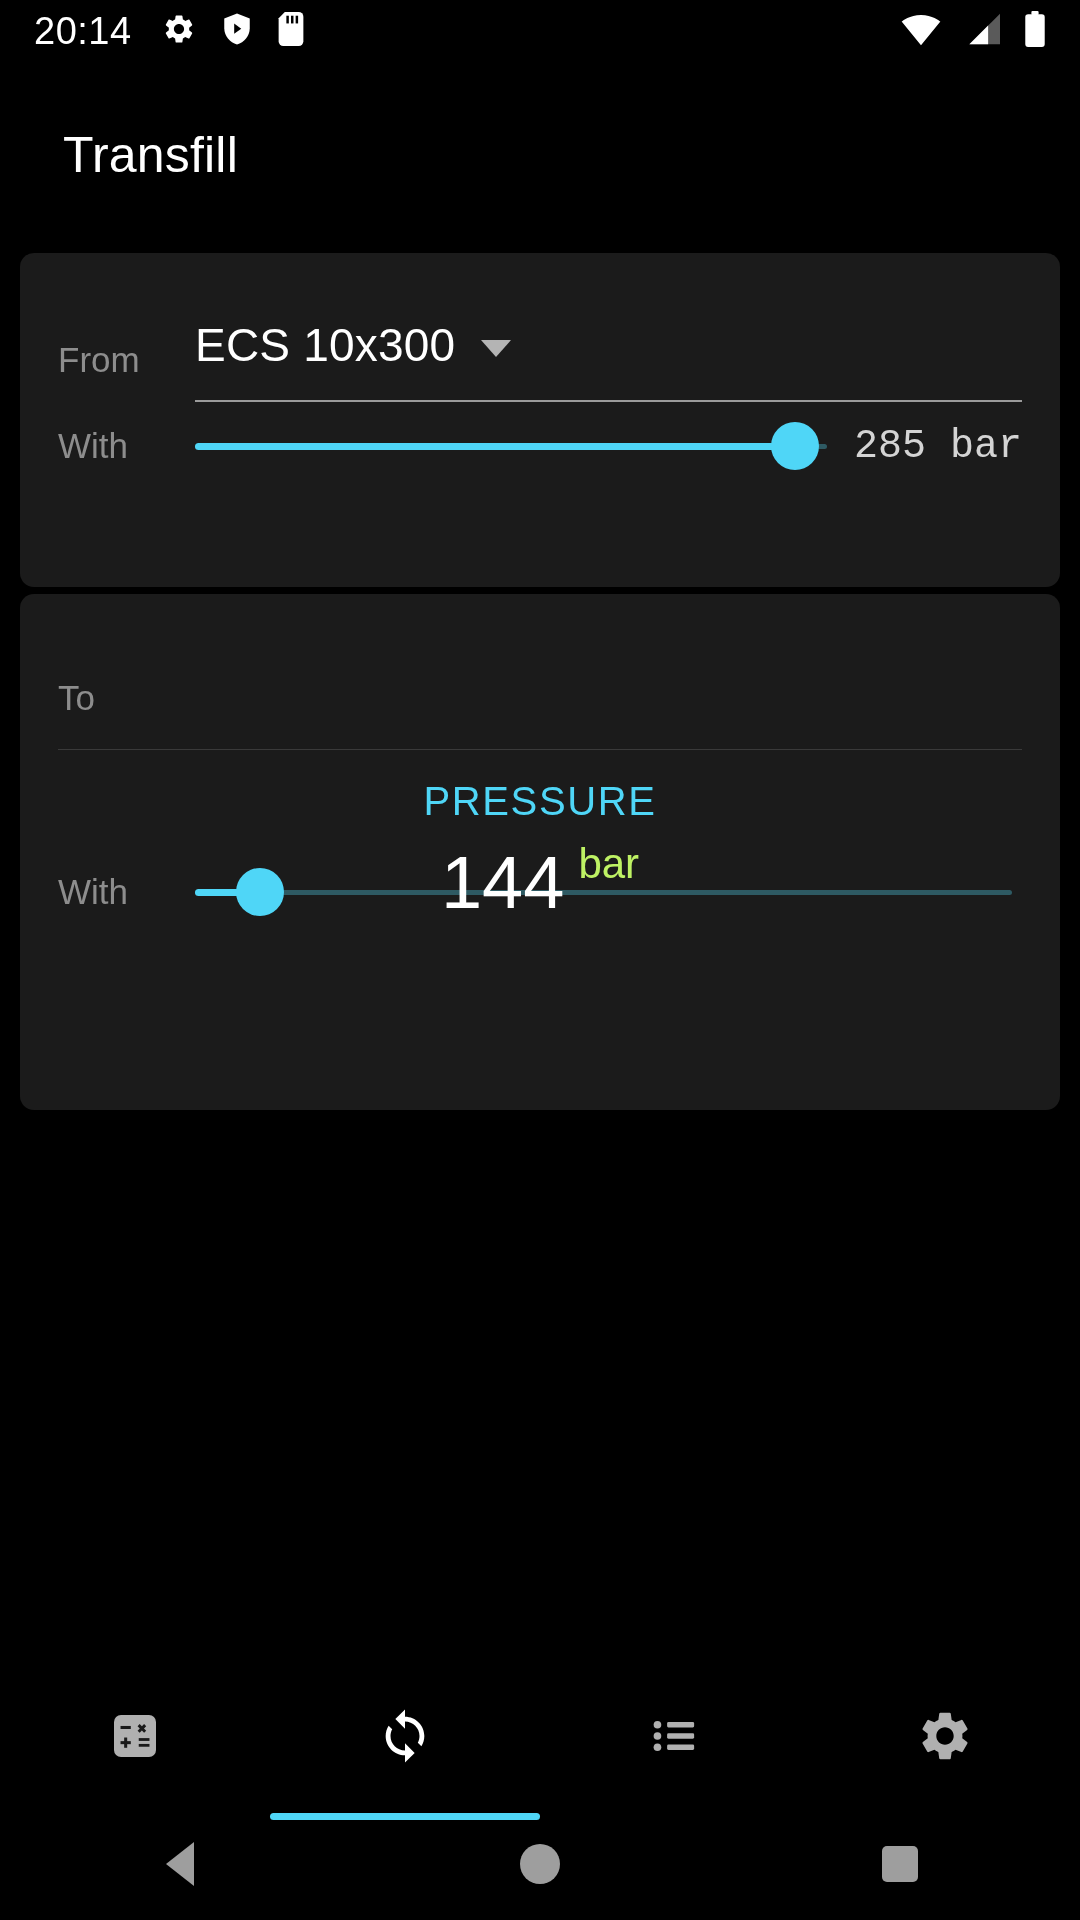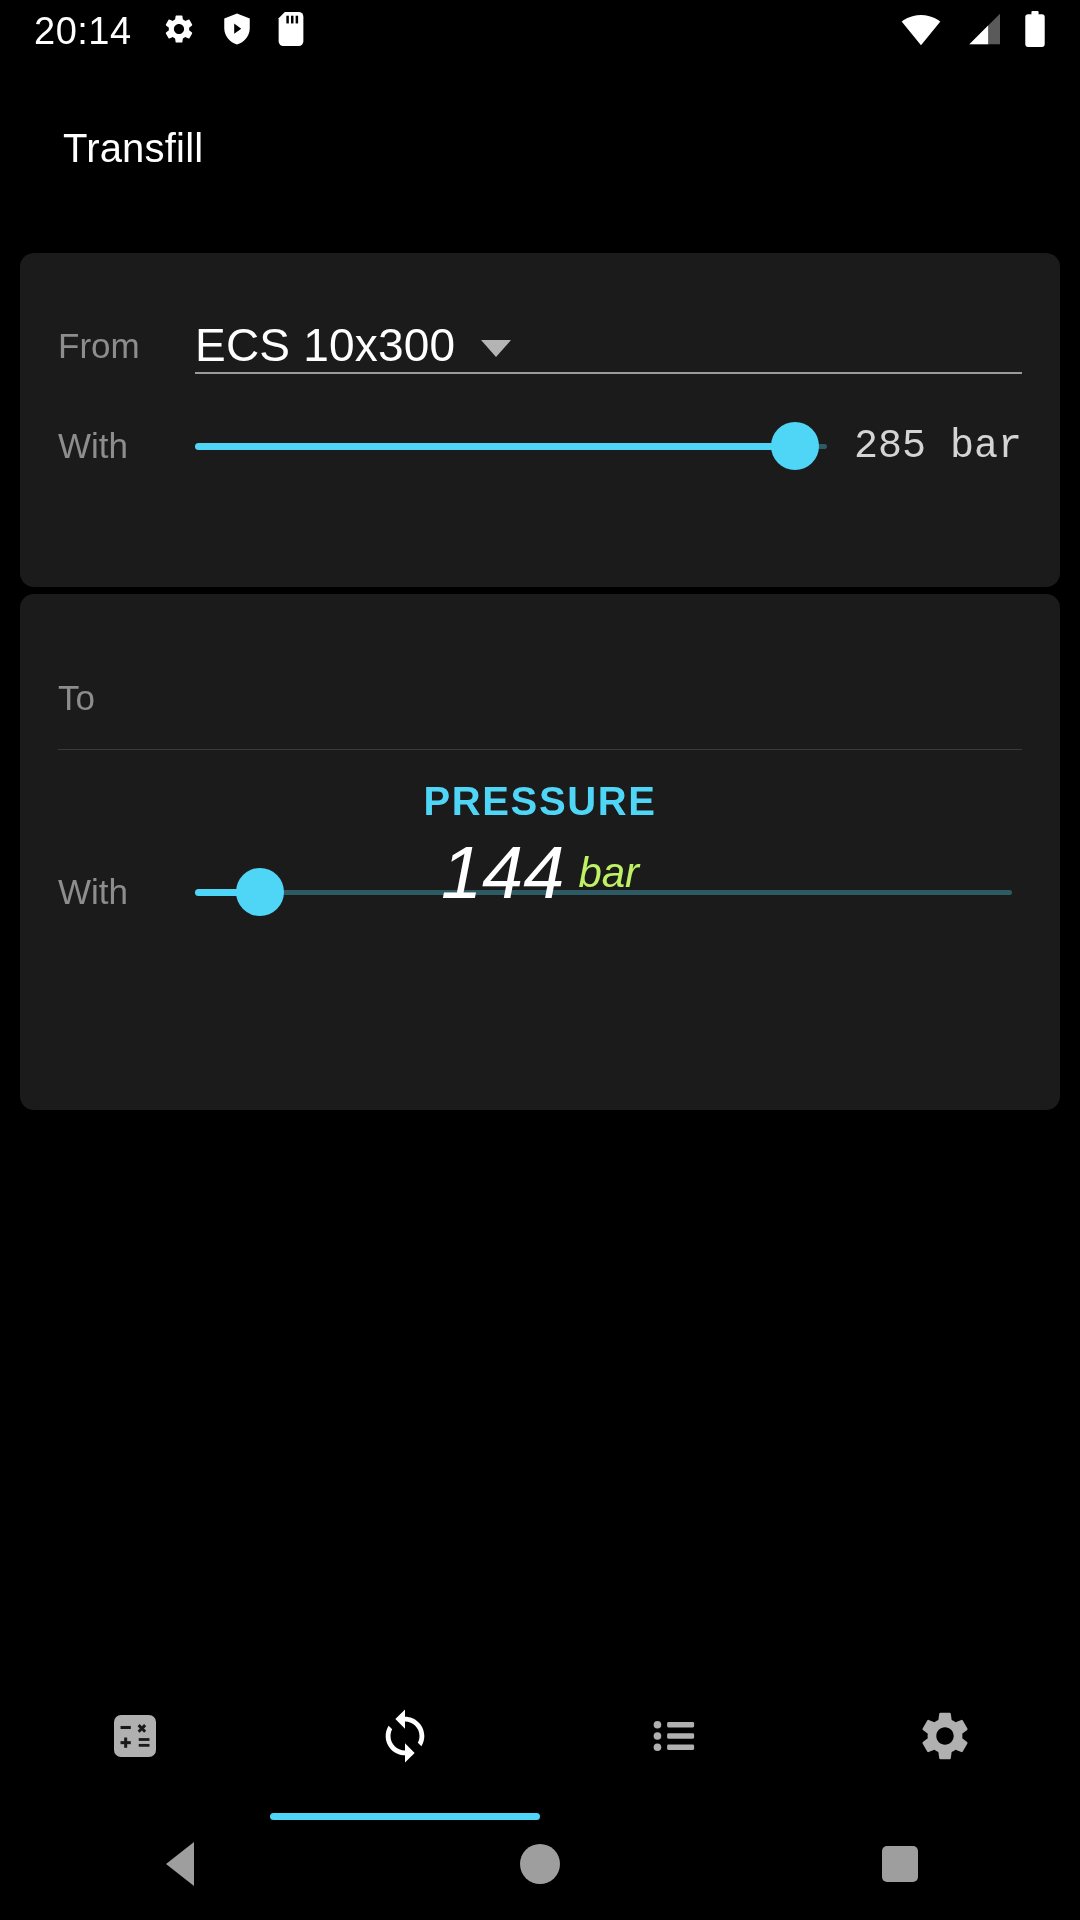--- a/index.html
+++ b/index.html
@@ -20,21 +20,21 @@
     color:#ffffff; font-size:38px; font-weight:400; letter-spacing:0.5px;
     line-height:1;
   }
   .sb-left-icons { display:flex; align-items:center; gap:26px; margin-left:30px; }
   .sb-spacer { flex:1; }
   .sb-right-icons { display:flex; align-items:center; gap:22px; }
 
   
   .app-title {
     position:absolute; top:126px; left:63px;
-    color:#ffffff; font-size:40px; font-weight:400; letter-spacing:0.2px;
+    color:#ffffff; font-size:50px; font-weight:400; letter-spacing:0.2px;
   }
 
   
   .card {
     position:absolute; left:20px; width:1040px;
     background:#1b1b1b; border-radius:14px;
   }
   #card-from { top:240px; height:334px;margin-top:13px; }
   #card-to   { top:594px; height:516px; }
 
@@ -44,21 +44,21 @@
     color:#8d8d8d; font-size:35px; font-weight:400;
     width:112px; text-align:left;
   }
 
   
   .select-row { left:38px; right:38px; }
   #row-from { top:65px; }
   #row-to   { top:84px; }
   .select-wrap {
     position:relative; flex:1; margin-left:25px;
-    border-bottom:2px solid #9b9b9b; padding-bottom:0;
+    border-bottom:2px solid #9b9b9b; padding-bottom:28px;
     display:flex; align-items:center;
   }
   .select-value {
     color:#ffffff; font-size:46px; font-weight:400; letter-spacing:0.2px;
   }
   .caret {
     width:0; height:0; margin-left:26px; margin-top:6px;
     border-left:15px solid transparent;
     border-right:15px solid transparent;
     border-top:17px solid #b4b4b4;
@@ -92,24 +92,24 @@
 
   
   .divider {
     position:absolute; left:38px; right:38px; top:155px;
     height:1px; background:#3a3a3a;
   }
 
   
   .result { position:absolute; left:0; right:0; top:185px; text-align:center; }
   .result-label {
-    color:#4fd6f7; font-size:40px; font-weight:700; letter-spacing:1.6px;
+    color:#4fd6f7; font-size:40px; font-weight:400; letter-spacing:1.6px;
   }
   .result-value-row {
-    margin-top:6px; display:flex; align-items:center; justify-content:center;font-style:italic;
+    margin-top:16px; display:flex; align-items:flex-start; justify-content:center;
   }
   .result-value { color:#ffffff; font-size:74px; font-weight:400; }
   .result-unit  { color:#bef264; font-size:42px; font-weight:400; margin-left:14px; }
 
   
   .tabbar {
     position:absolute; left:0; bottom:112px; width:1080px; height:140px;
     display:flex;
   }
   .tab {

